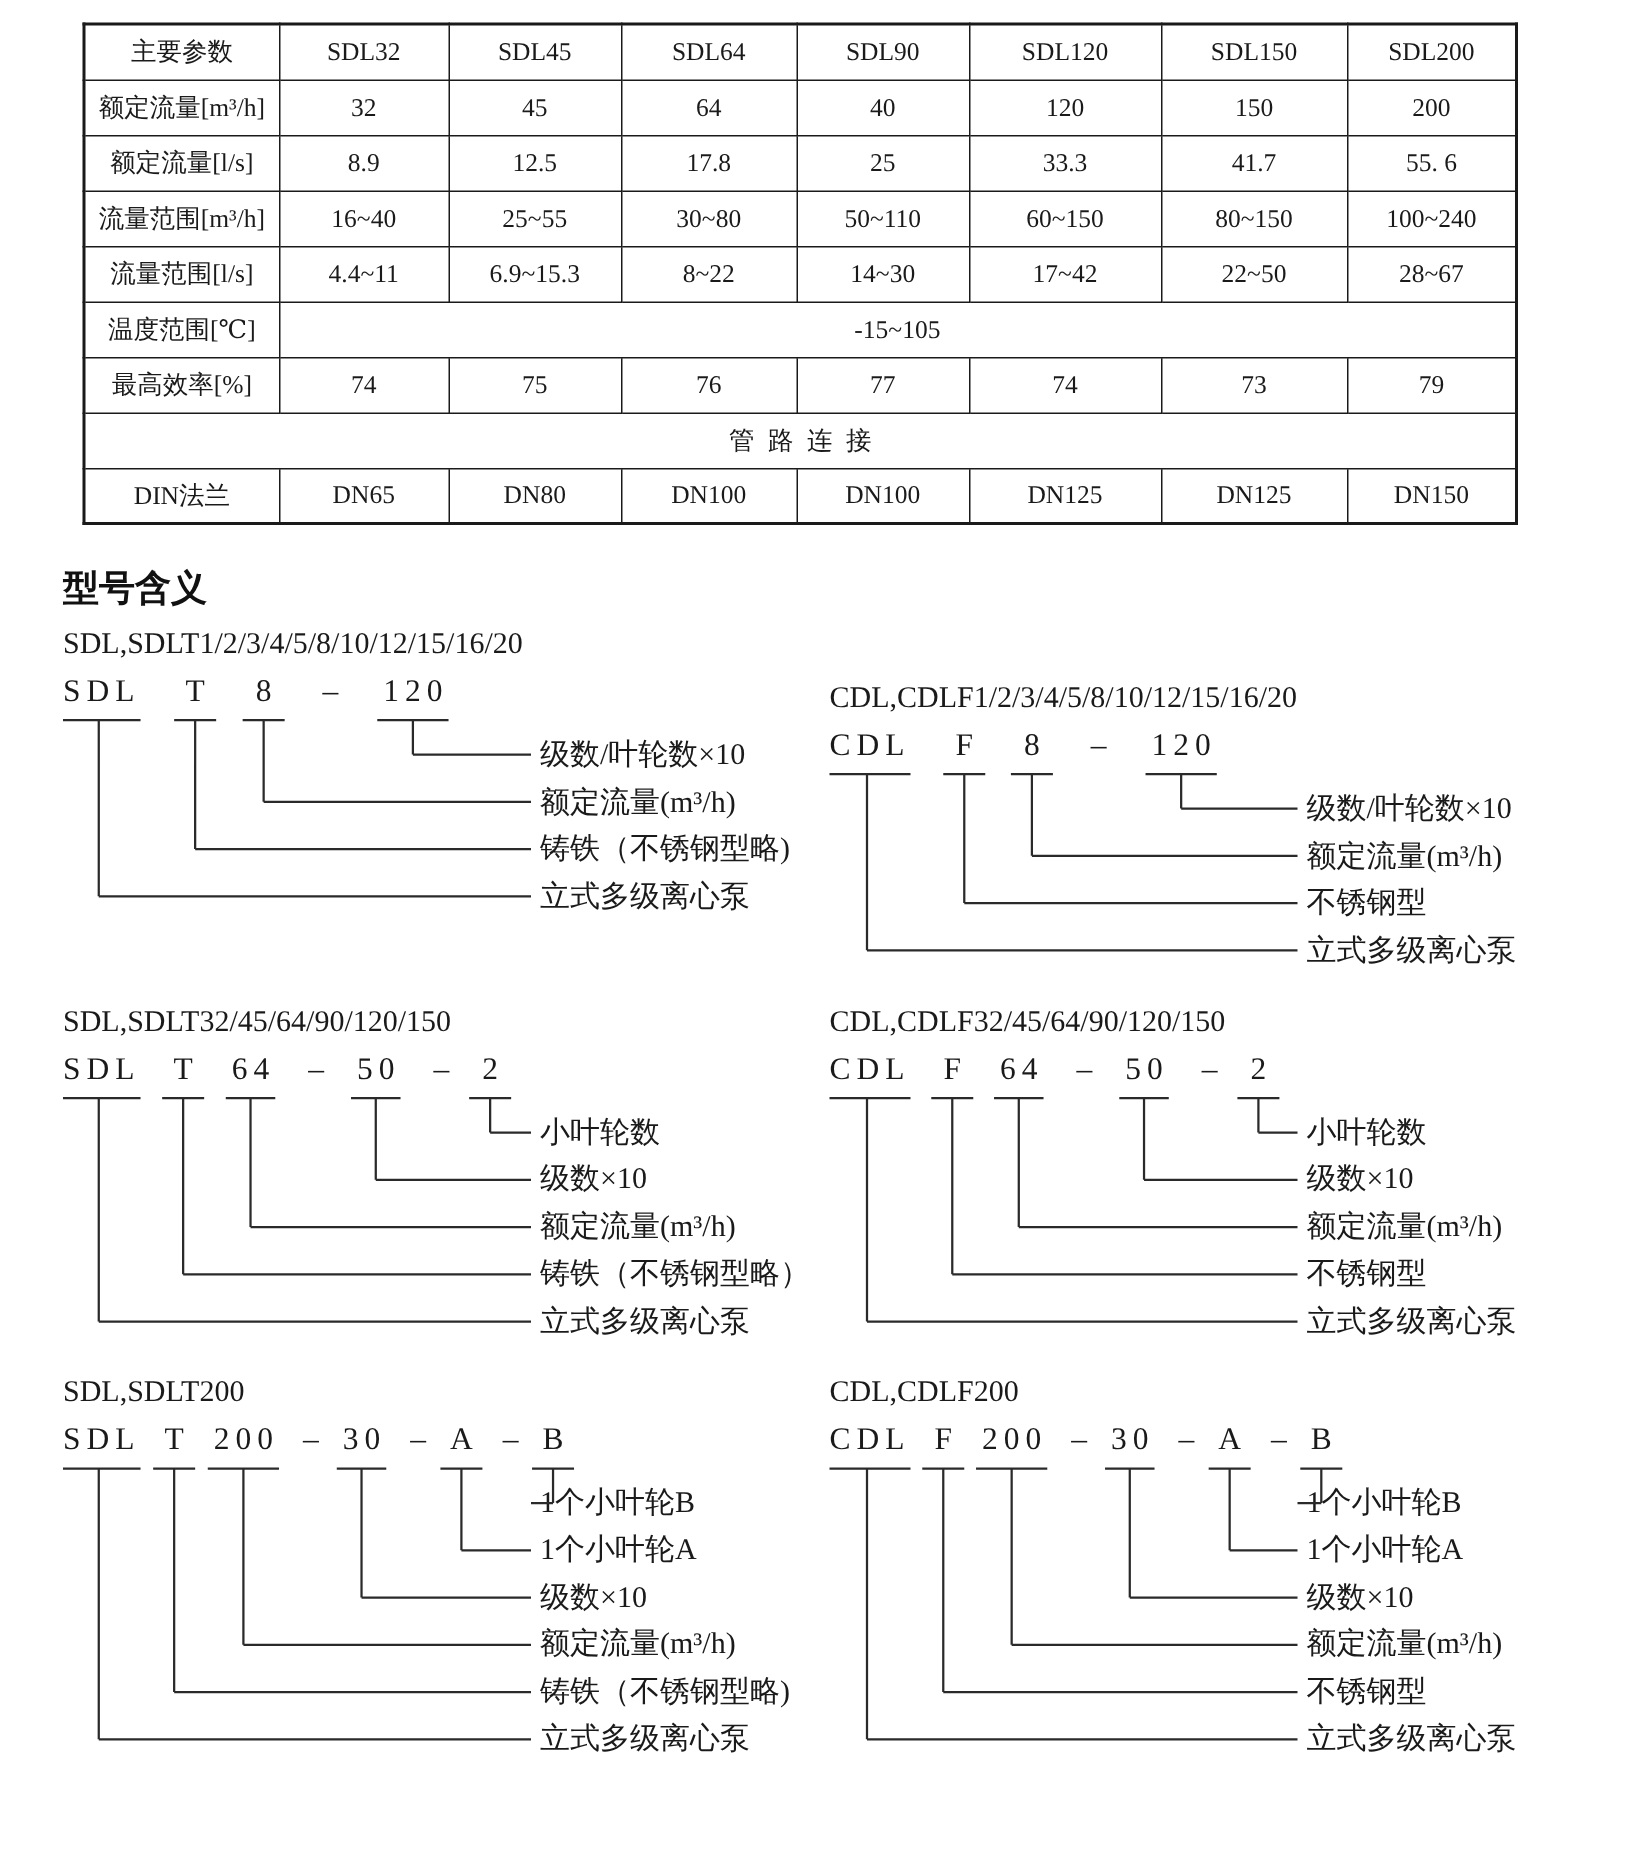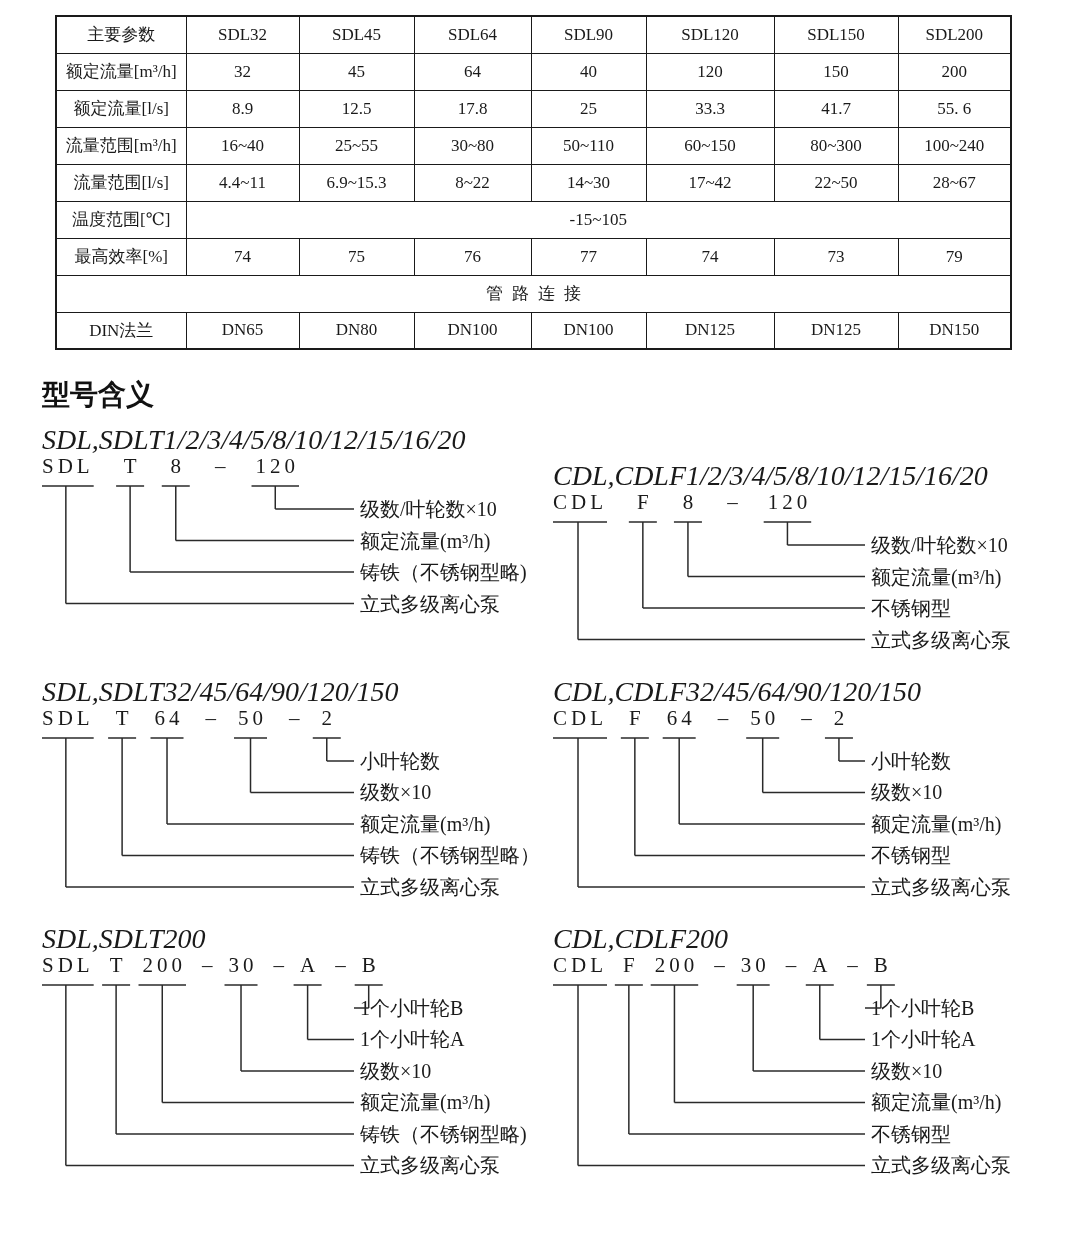--- a/index.html
+++ b/index.html
@@ -28,35 +28,35 @@
     padding:0 2px;
     overflow:hidden;
     white-space:nowrap;
   }
   td.letterspaced { letter-spacing:9px; text-indent:9px; }
 
   
   .section-title {
     font-family:"Liberation Sans","DejaVu Sans",sans-serif;
     font-weight:700;
-    font-size:28px;
+    font-size:24px;
     margin:26px 0 10px 0;
     color:#111;
   }
 
   
   .diagram-grid {
     display:grid;
     grid-template-columns:505px 508px;
     column-gap:6px;
   }
   .diagram { position:relative; margin-bottom:14px; }
   .diagram-title {
     position:absolute; left:0; top:0;
-    font-size:28px; white-space:nowrap;font-style:italic;
+    font-size:20px; white-space:nowrap;
   }
   .code-row {
     position:absolute; left:0; top:30px;
     display:flex; align-items:baseline;
     font-size:21px;
   }
   .code-seg { letter-spacing:4px; white-space:nowrap;text-align:right; }
   .code-dash { letter-spacing:0; }
   .diagram svg { position:absolute; left:0; top:0; }
   .diagram-label {
@@ -111,21 +111,21 @@
           <td>41.7</td>
           <td>55. 6</td>
         </tr>
         <tr>
           <td>流量范围[m³/h]</td>
           <td>16~40</td>
           <td>25~55</td>
           <td>30~80</td>
           <td>50~110</td>
           <td>60~150</td>
-          <td>80~300</td>
+          <td>80~150</td>
           <td>100~240</td>
         </tr>
         <tr>
           <td>流量范围[l/s]</td>
           <td>4.4~11</td>
           <td>6.9~15.3</td>
           <td>8~22</td>
           <td>14~30</td>
           <td>17~42</td>
           <td>22~50</td>

